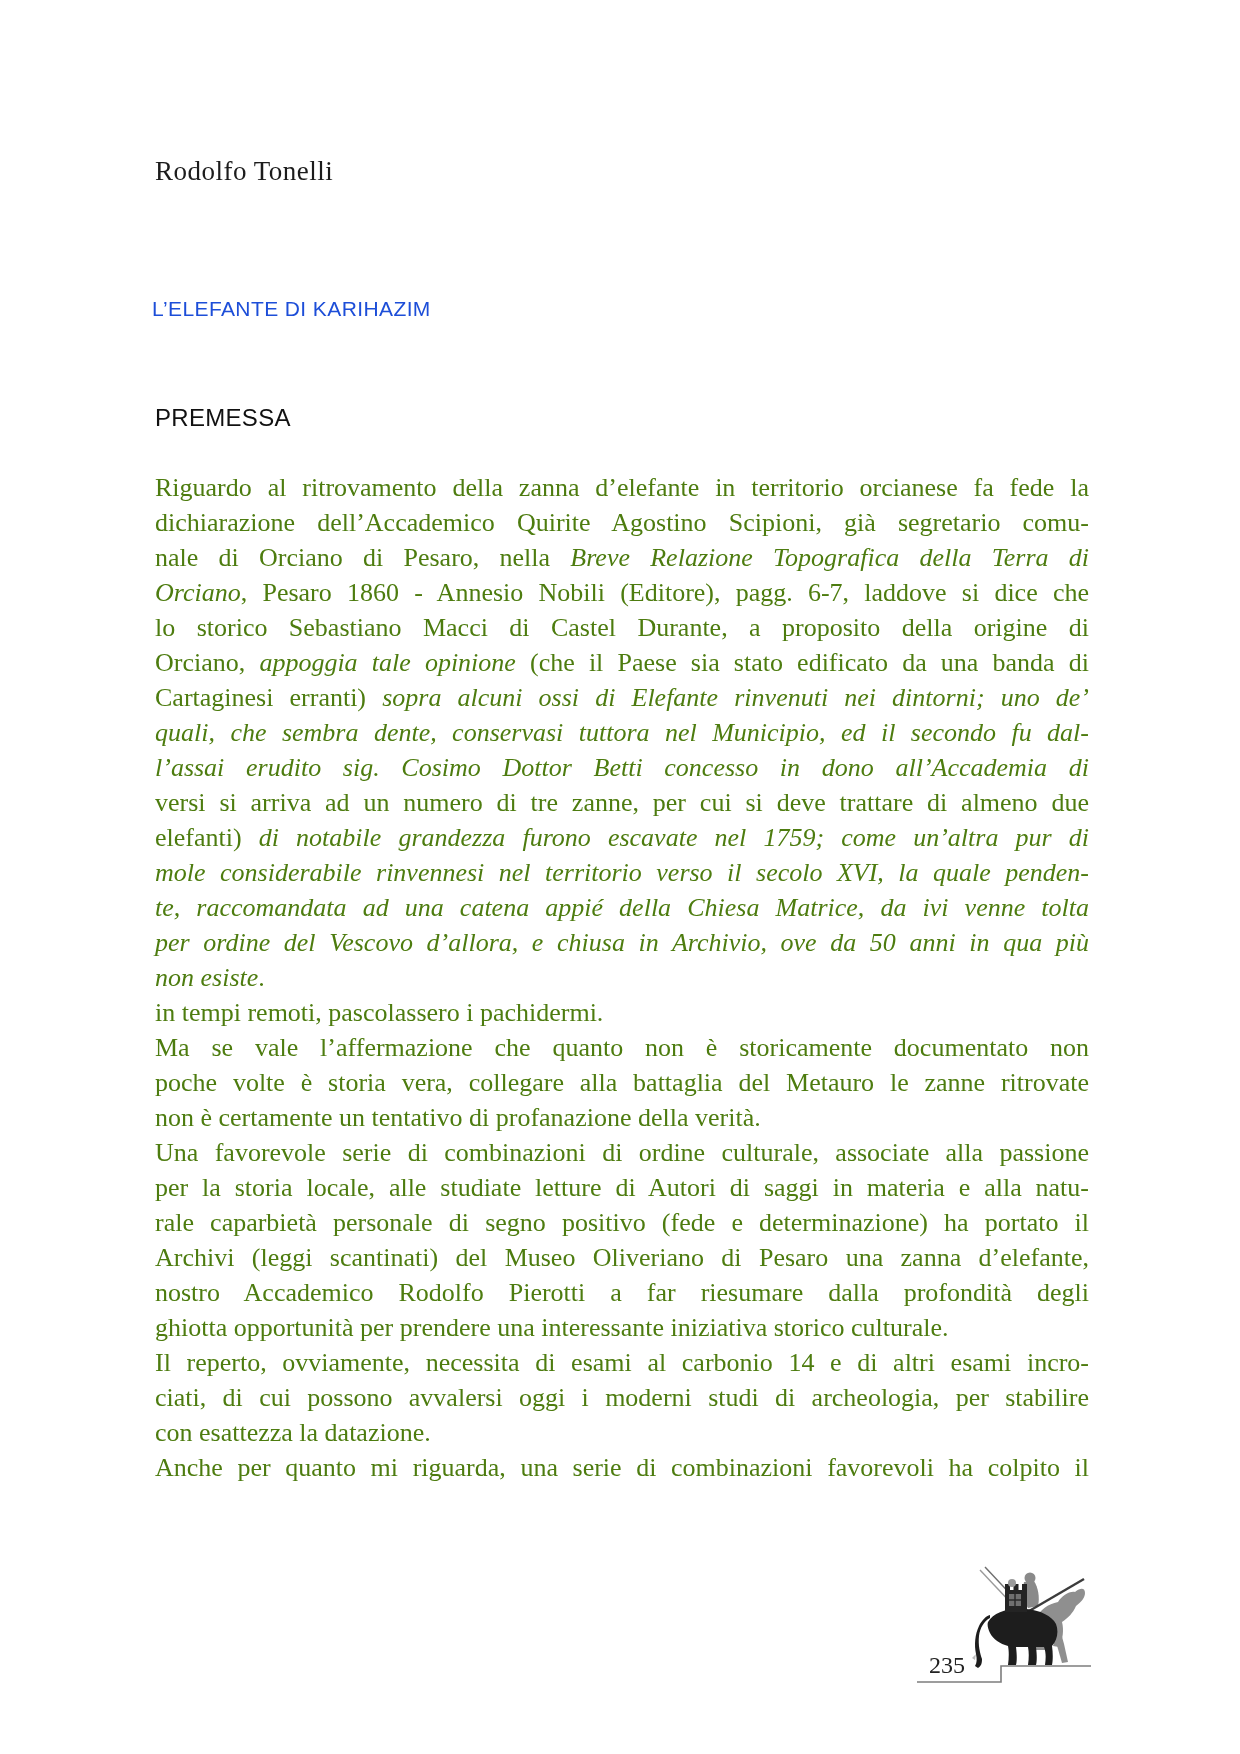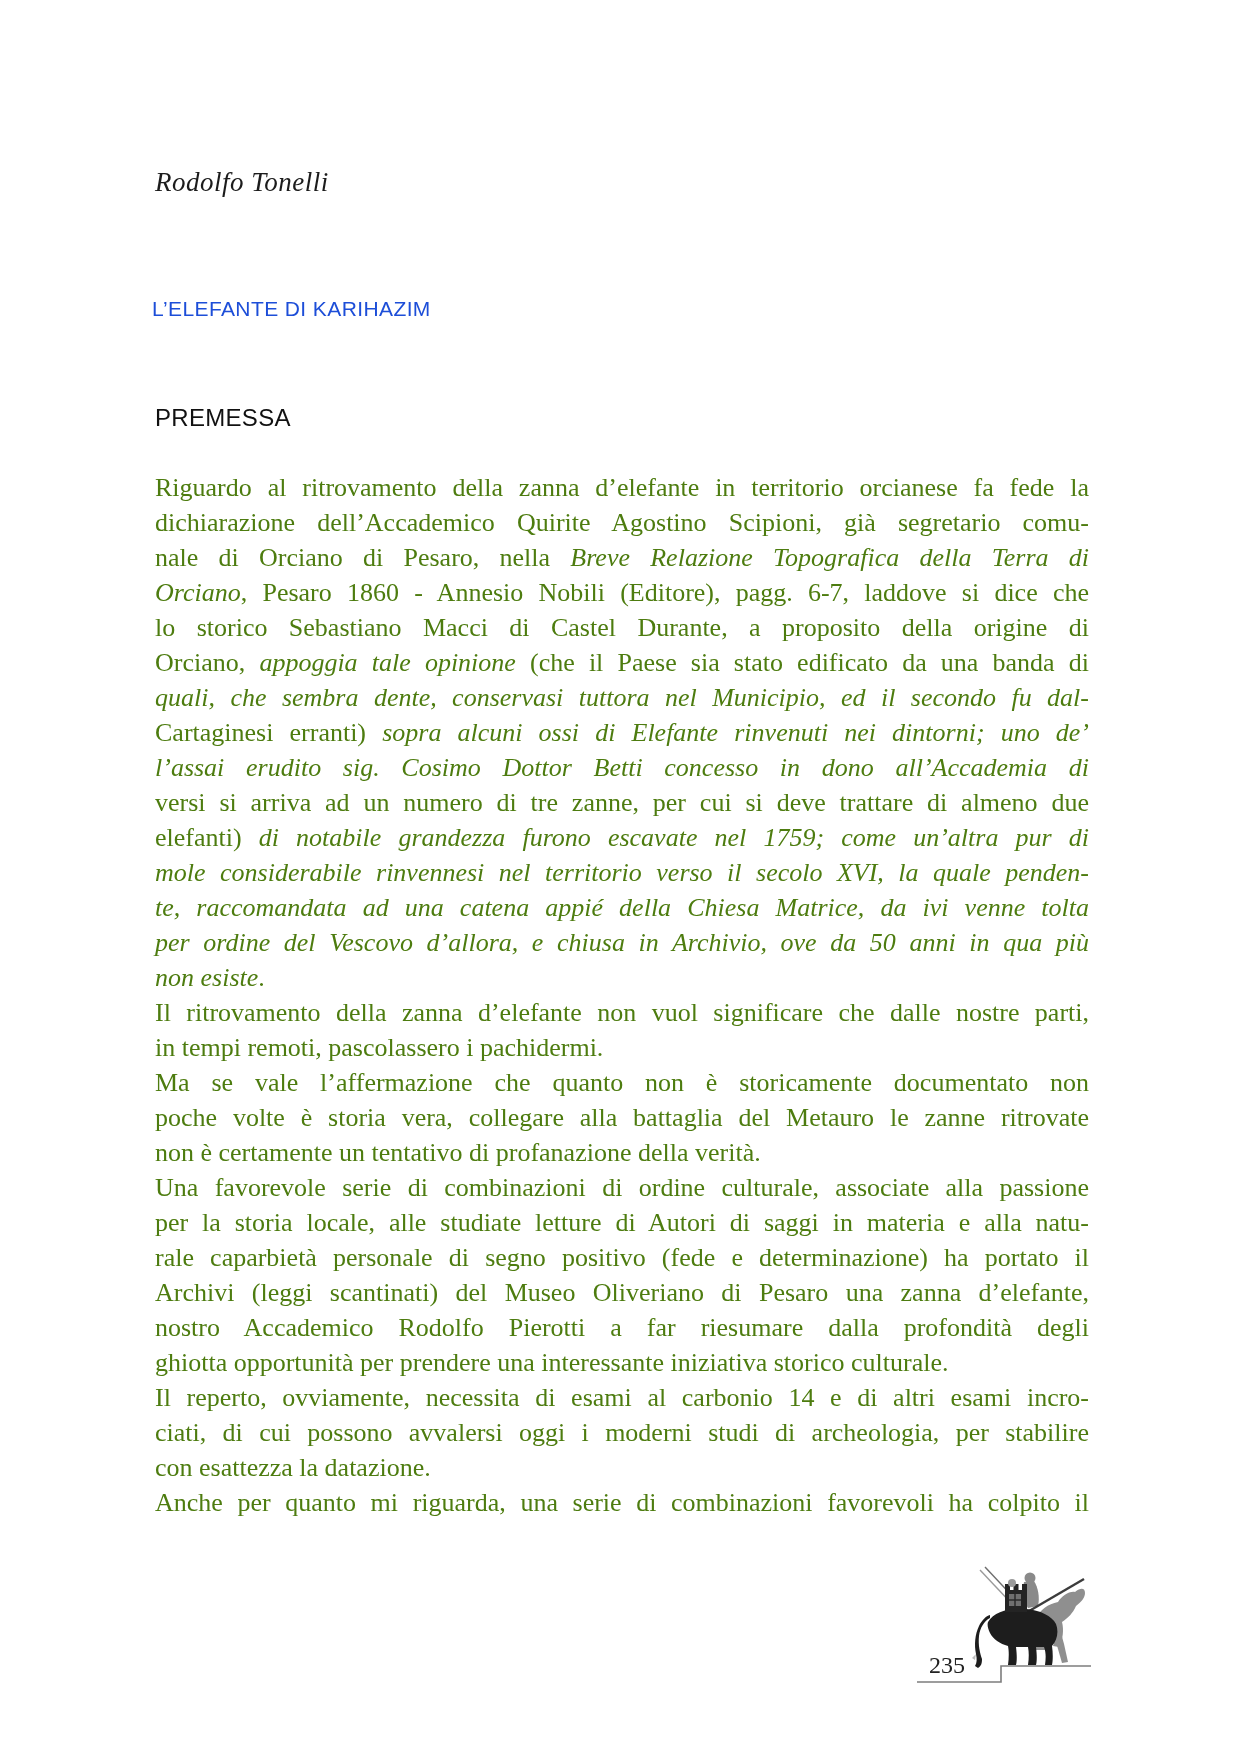--- a/index.html
+++ b/index.html
@@ -5,22 +5,22 @@
   html,body{margin:0;padding:0;background:#ffffff;}
   .page{
     position:relative;
     width:1240px;height:1754px;
     background:#ffffff;
     overflow:hidden;
     font-family:"Liberation Serif", serif;
     color:#161616;
   }
   .author{
-    position:absolute;left:155px;top:167px;
-    font-style:italic;font-size:27px;letter-spacing:0.5px;
+    position:absolute;left:155px;top:156px;
+    font-size:27px;letter-spacing:0.5px;
     color:#1c1c1c;
   }
   .doc-title{
     position:absolute;left:152px;top:297px;
     font-family:Liberation Sans, sans-serif;
     font-size:21px;letter-spacing:0.4px;
     color:#1d4ed8;
   }
   .section-heading{
     position:absolute;left:155px;top:404px;
@@ -62,30 +62,29 @@
 
   <h2 class="section-heading" style="margin:0;font-weight:normal;">PREMESSA</h2>
 
   <div class="body-text">
       <div class="line j"><span>Riguardo al ritrovamento della zanna d’elefante in territorio orcianese fa fede la</span></div>
       <div class="line j"><span>dichiarazione dell’Accademico Quirite Agostino Scipioni, già segretario comu-</span></div>
       <div class="line j"><span>nale di Orciano di Pesaro, nella </span><span class="it">Breve Relazione Topografica della Terra di</span></div>
       <div class="line j"><span class="it">Orciano</span><span>, Pesaro 1860 - Annesio Nobili (Editore), pagg. 6-7, laddove si dice che</span></div>
       <div class="line j"><span>lo storico Sebastiano Macci di Castel Durante, a proposito della origine di</span></div>
       <div class="line j"><span>Orciano, </span><span class="it">appoggia tale opinione</span><span> (che il Paese sia stato edificato da una banda di</span></div>
+      <div class="line j"><span>Cartaginesi erranti) </span><span class="it">sopra alcuni ossi di Elefante rinvenuti nei dintorni; uno de’</span></div>
       <div class="line j"><span class="it">quali, che sembra dente, conservasi tuttora nel Municipio, ed il secondo fu dal-</span></div>
-      <div class="line j"><span>Cartaginesi erranti) </span><span class="it">sopra alcuni ossi di Elefante rinvenuti nei dintorni; uno de’</span></div>
       <div class="line j"><span class="it">l’assai erudito sig. Cosimo Dottor Betti concesso in dono all’Accademia di</span></div>
       <div class="line j"><span>versi si arriva ad un numero di tre zanne, per cui si deve trattare di almeno due</span></div>
       <div class="line j"><span>elefanti) </span><span class="it">di notabile grandezza furono escavate nel 1759; come un’altra pur di</span></div>
       <div class="line j"><span class="it">mole considerabile rinvennesi nel territorio verso il secolo XVI, la quale penden-</span></div>
       <div class="line j"><span class="it">te, raccomandata ad una catena appié della Chiesa Matrice, da ivi venne tolta</span></div>
       <div class="line j"><span class="it">per ordine del Vescovo d’allora, e chiusa in Archivio, ove da 50 anni in qua più</span></div>
       <div class="line"><span class="it">non esiste</span><span>.</span></div>
-      <div class="line j"><span>Il ritrovamento della zanna d’elefante non vuol significare che dalle nostre parti,</span></div>
       <div class="line"><span>in tempi remoti, pascolassero i pachidermi.</span></div>
       <div class="line j"><span>Ma se vale l’affermazione che quanto non è storicamente documentato non</span></div>
       <div class="line j"><span>poche volte è storia vera, collegare alla battaglia del Metauro le zanne ritrovate</span></div>
       <div class="line"><span>non è certamente un tentativo di profanazione della verità.</span></div>
       <div class="line j"><span>Una favorevole serie di combinazioni di ordine culturale, associate alla passione</span></div>
       <div class="line j"><span>per la storia locale, alle studiate letture di Autori di saggi in materia e alla natu-</span></div>
       <div class="line j"><span>rale caparbietà personale di segno positivo (fede e determinazione) ha portato il</span></div>
       <div class="line j"><span>Archivi (leggi scantinati) del Museo Oliveriano di Pesaro una zanna d’elefante,</span></div>
       <div class="line j"><span>nostro Accademico Rodolfo Pierotti a far riesumare dalla profondità degli</span></div>
       <div class="line"><span>ghiotta opportunità per prendere una interessante iniziativa storico culturale.</span></div>

